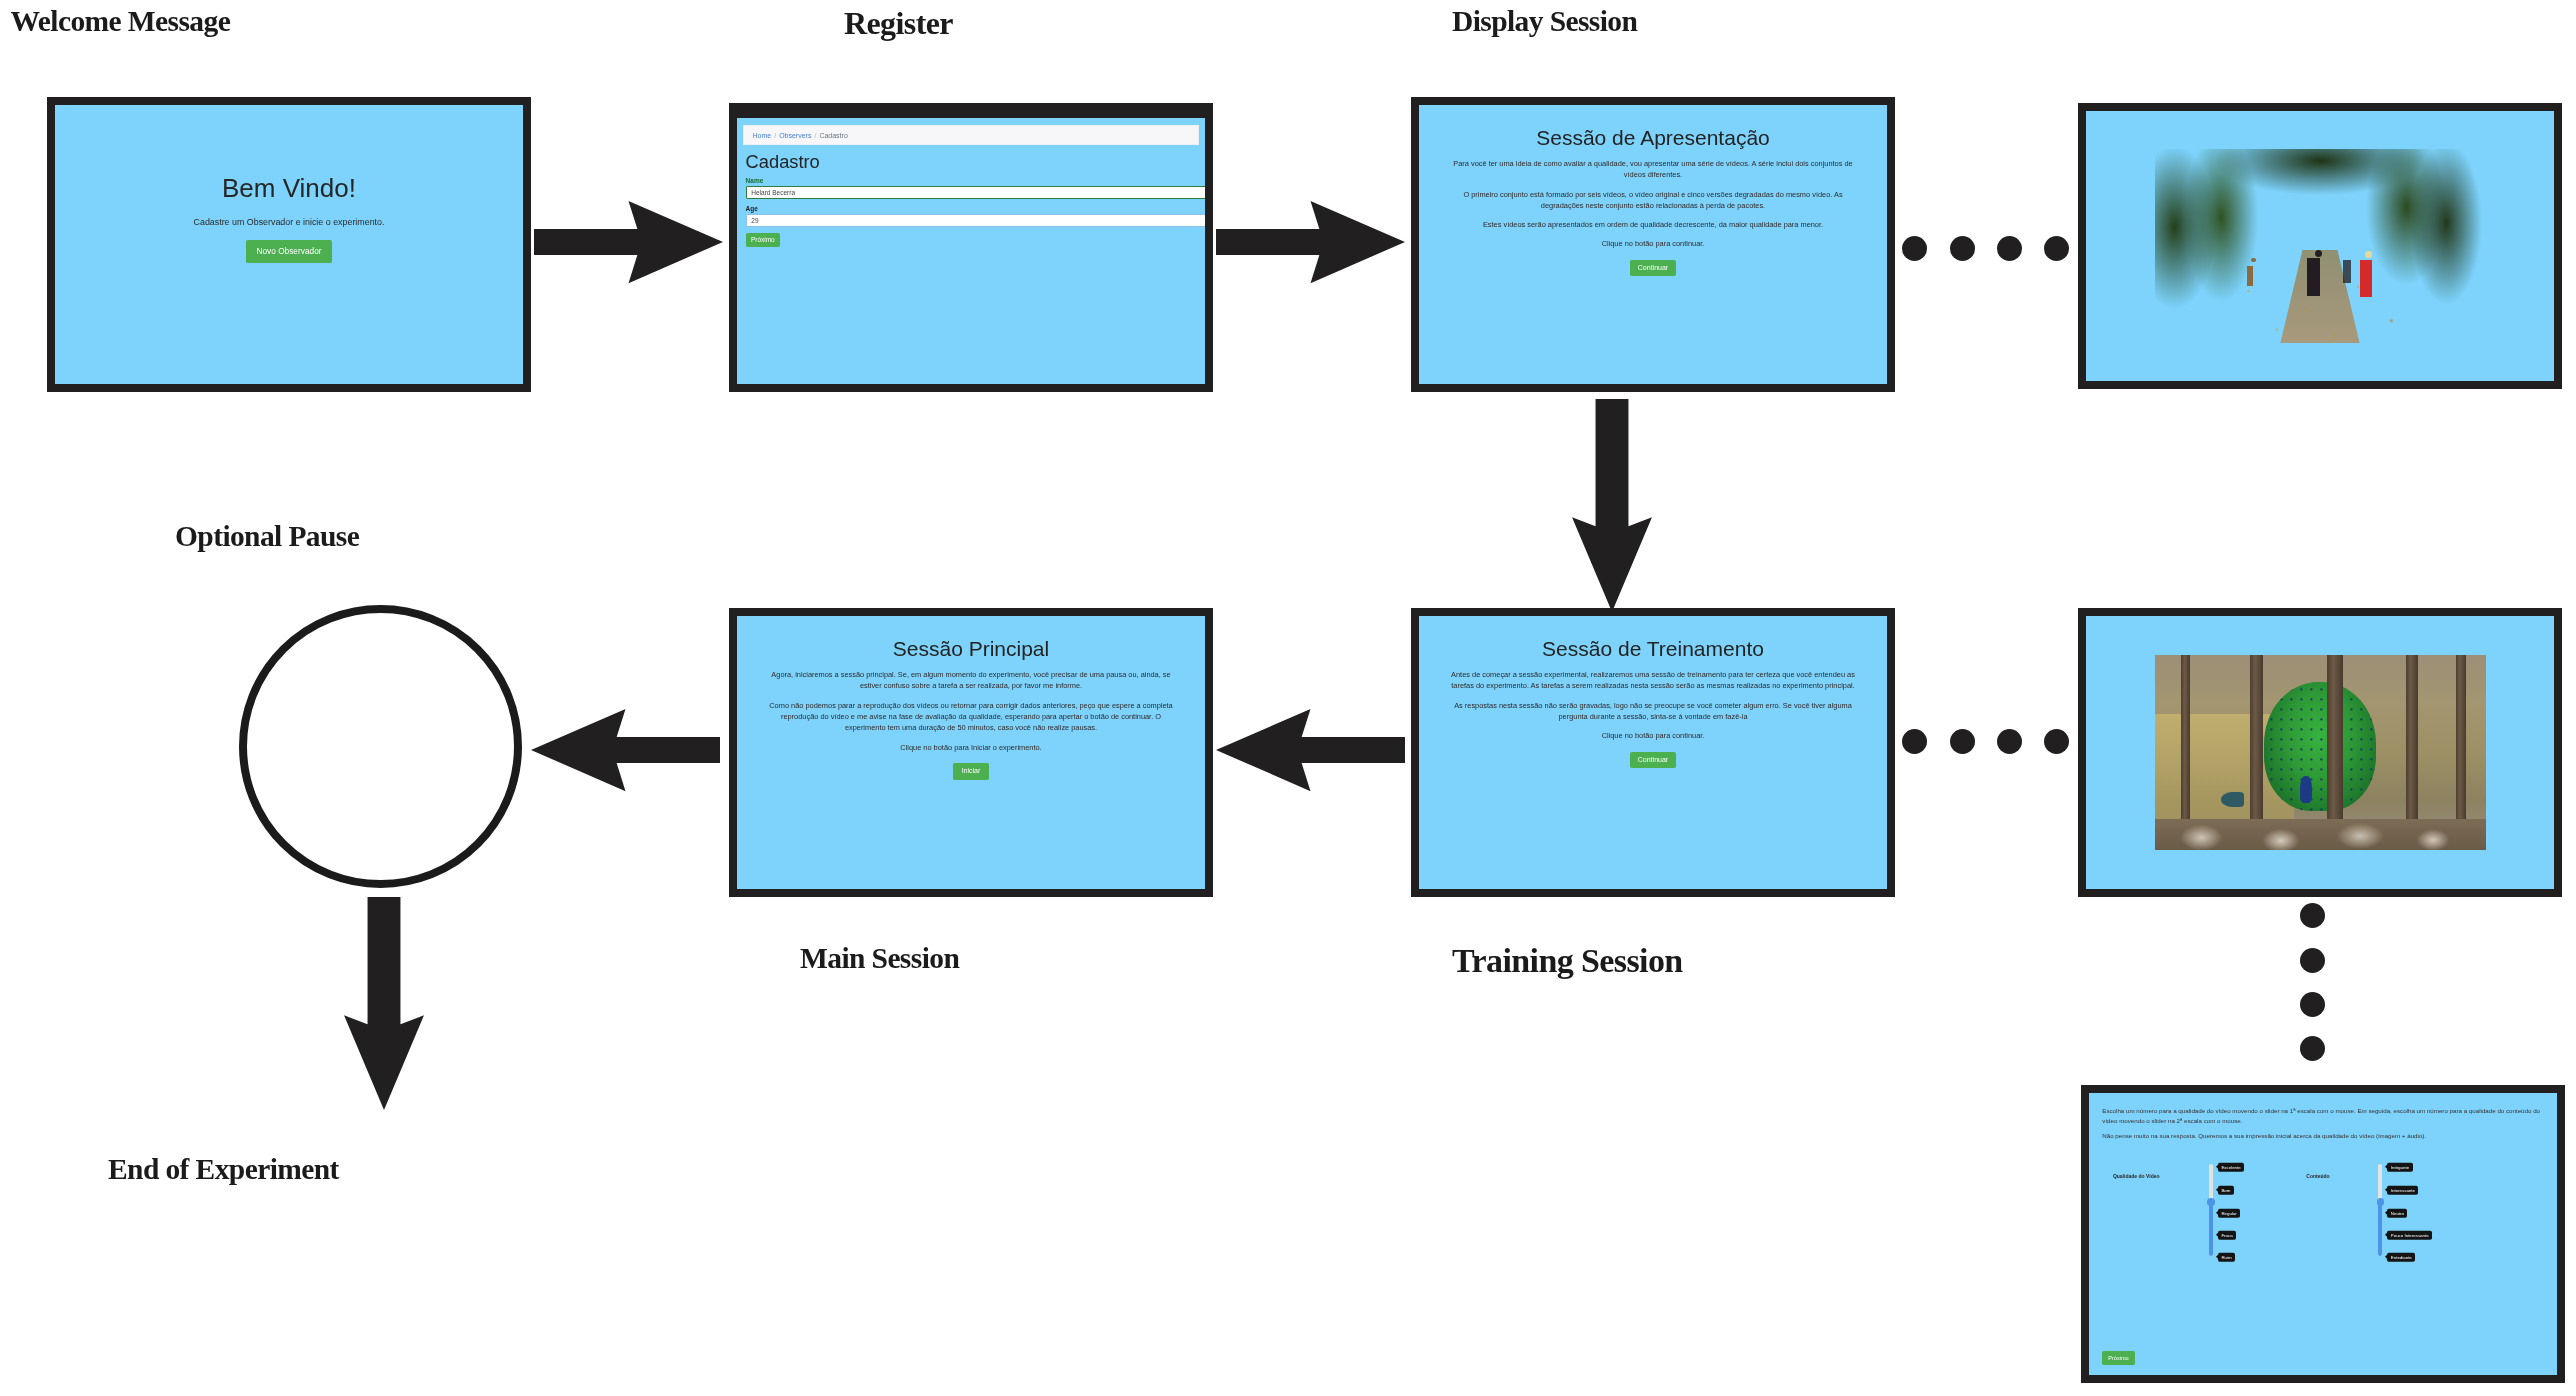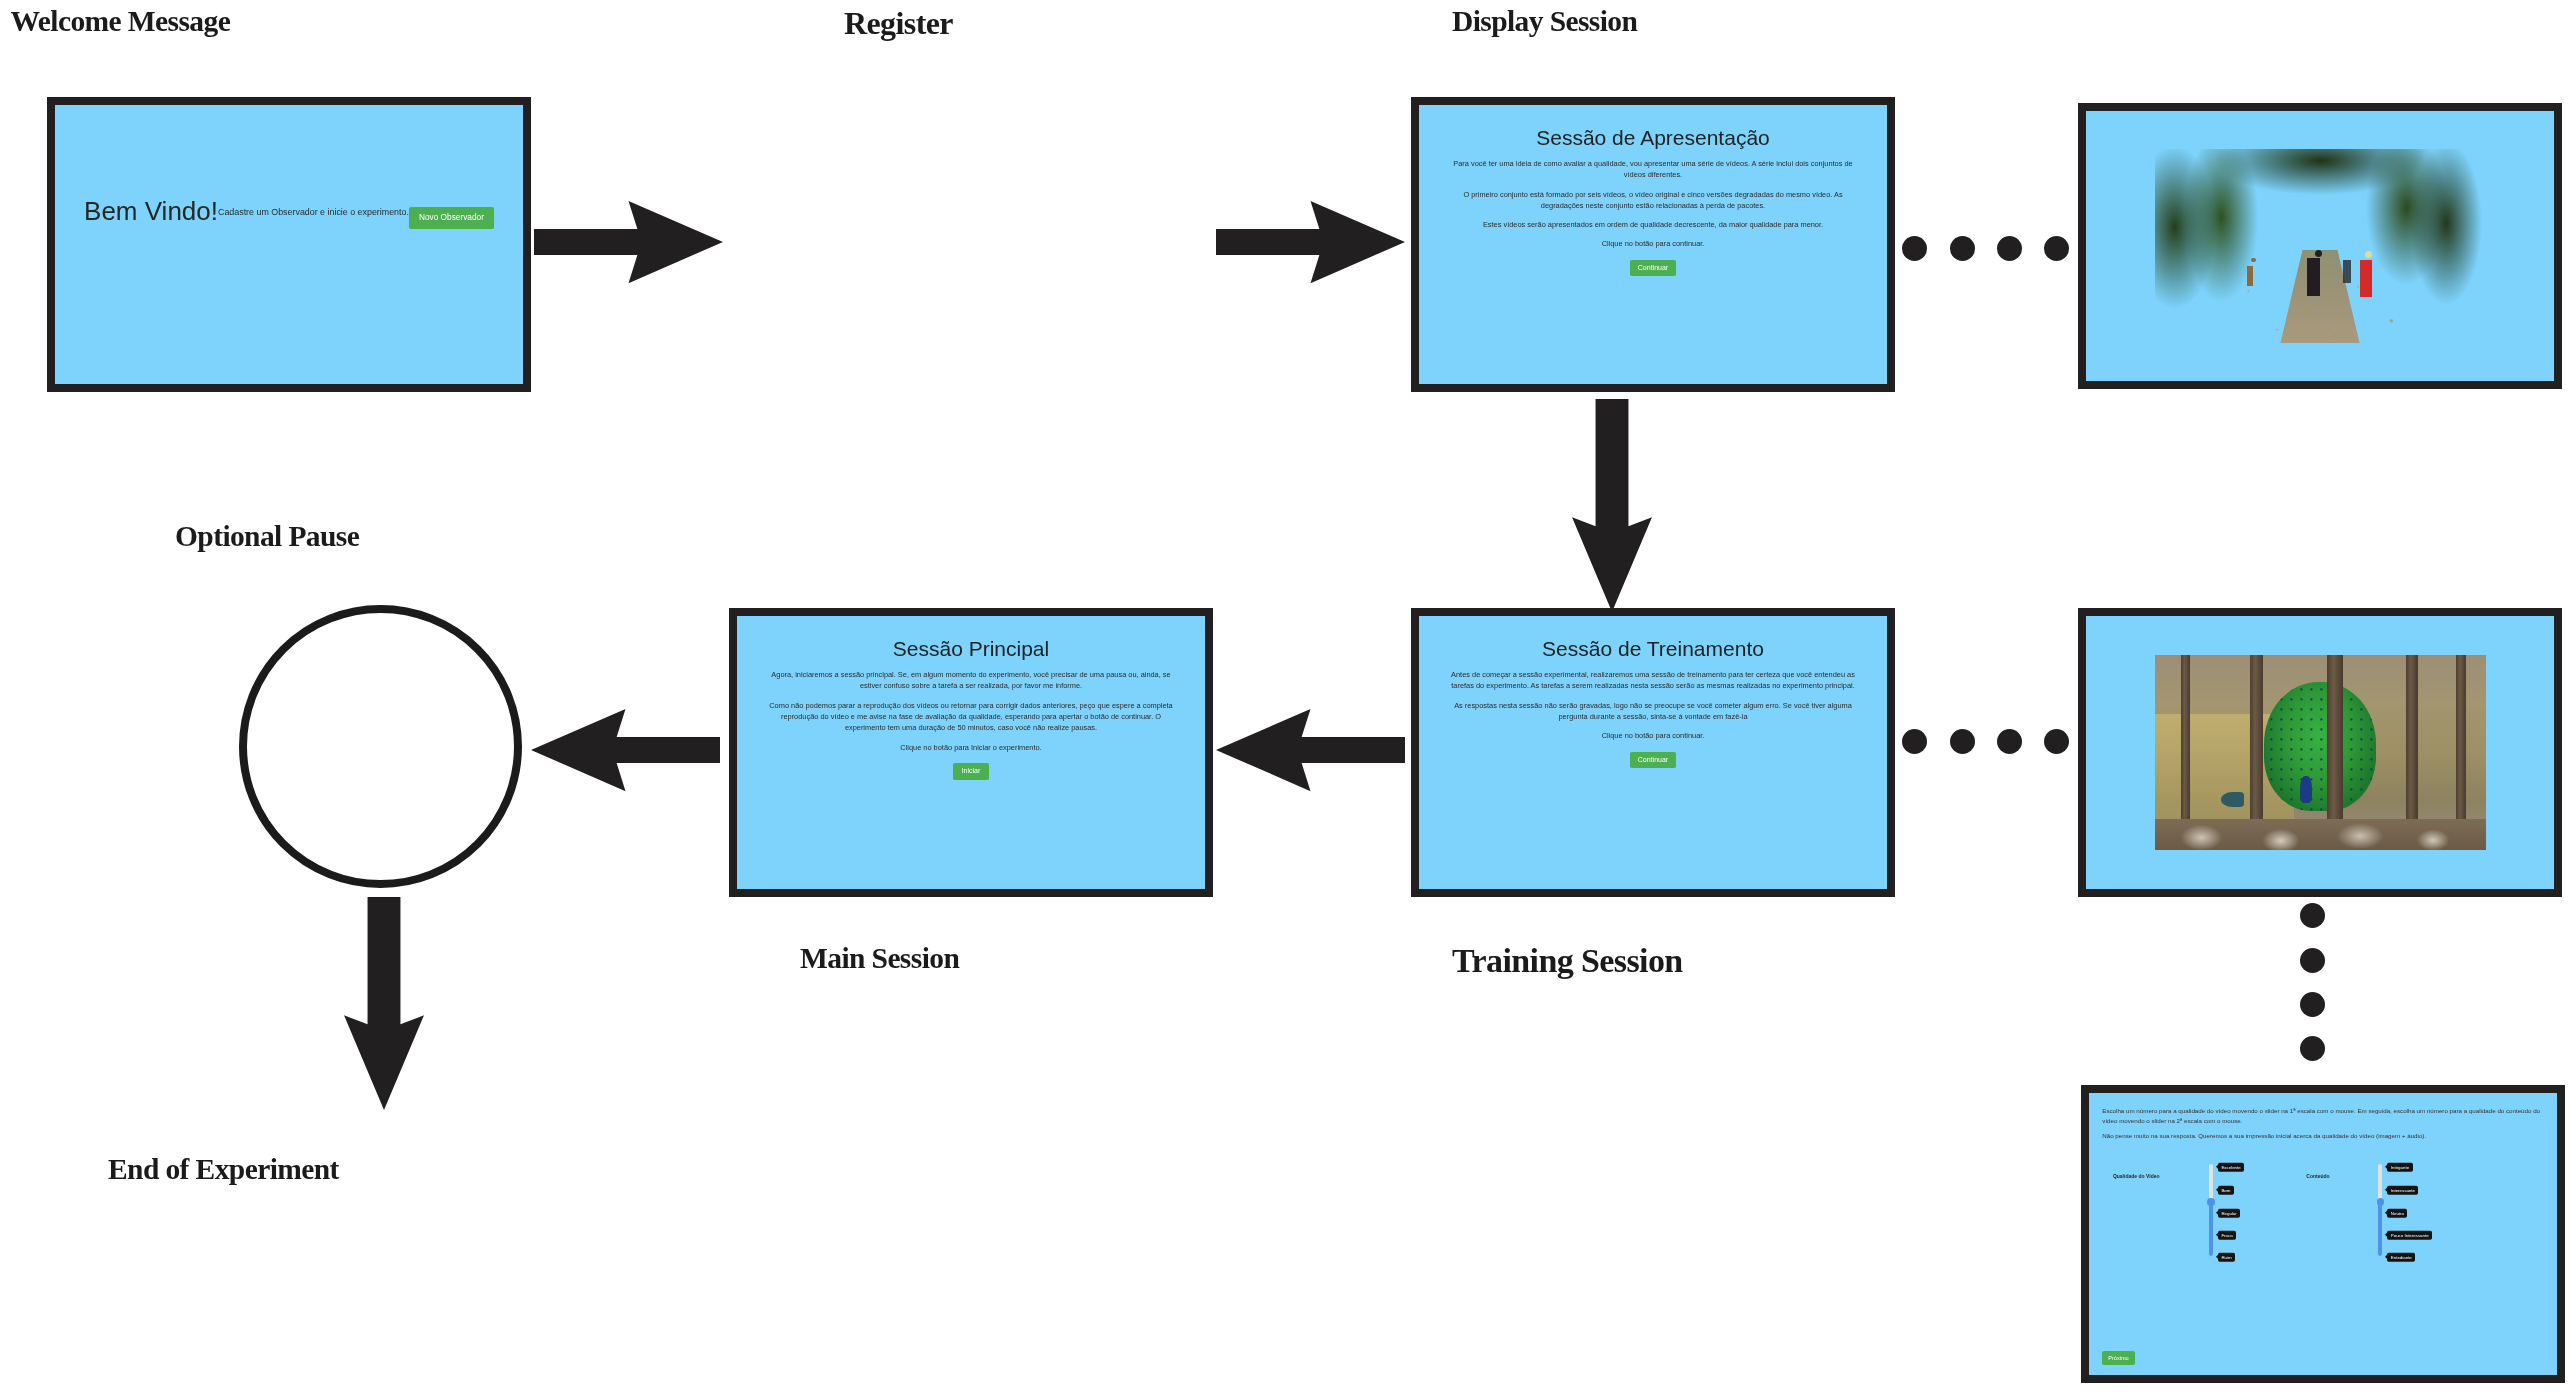--- a/index.html
+++ b/index.html
@@ -27,21 +27,21 @@
     width:100%;height:100%;
     background:#7dd3fc;
     box-sizing:border-box;
     overflow:hidden;
     position:relative;
   }
 
   
   .welcome-body{
     width:100%;height:100%;
-    display:flex;flex-direction:row;
+    display:flex;flex-direction:column;
     align-items:center;justify-content:center;
     padding-bottom:53px;box-sizing:border-box;
   }
   .welcome-title{
     font-family:"Liberation Sans",sans-serif;
     font-size:26px;font-weight:400;color:#262626;
     margin:0 0 13px 0;
   }
   .welcome-sub{
     font-size:8.9px;color:#2b2b2b;margin:0 0 13px 0;
@@ -240,20 +240,37 @@
       </div>
     </div>
   </div>
 
   <div class="arrow" style="left:534px;top:195px;width:189px;height:94px;">
     <svg viewBox="0 0 320 160" preserveAspectRatio="none">
       <path d="M0,58 L175,58 L160,10 L320,80 L160,150 L175,102 L0,102 Z" fill="#211f1f"></path>
     </svg>
   </div>
 
+  <div class="frame" style="left:729px;top:103px;width:484px;height:289px;">
+    <div class="frame-inner">
+      <div class="reg-nav"></div>
+      <div class="crumb">
+        <a href="#">Home</a><span class="sep">/</span><a href="#">Observers</a><span class="sep">/</span><span>Cadastro</span>
+      </div>
+      <div class="reg-h1">Cadastro</div>
+
+      <div class="fld-label name">Name</div>
+      <div class="fld-box name" style="width:543px;">Helard Becerra</div>
+
+      <div class="fld-label age">Age</div>
+      <div class="fld-box age" style="width:543px;">29</div>
+
+      <div class="btn-green btn-reg">Próximo</div>
+    </div>
+  </div>
 
   <div class="arrow" style="left:1216px;top:195px;width:189px;height:94px;">
     <svg viewBox="0 0 320 160" preserveAspectRatio="none">
       <path d="M0,58 L175,58 L160,10 L320,80 L160,150 L175,102 L0,102 Z" fill="#211f1f"></path>
     </svg>
   </div>
 
   <div class="frame" style="left:1411px;top:97px;width:484px;height:295px;">
     <div class="frame-inner">
       <div class="sess-body">

